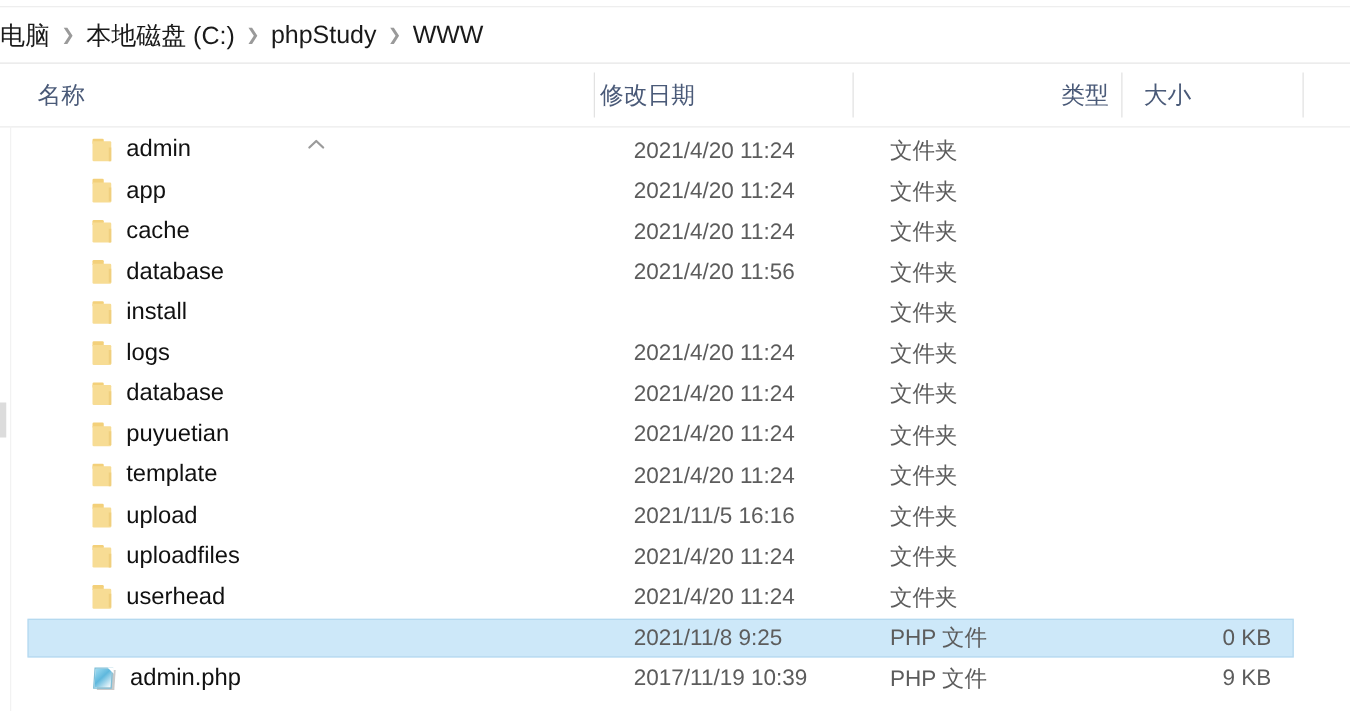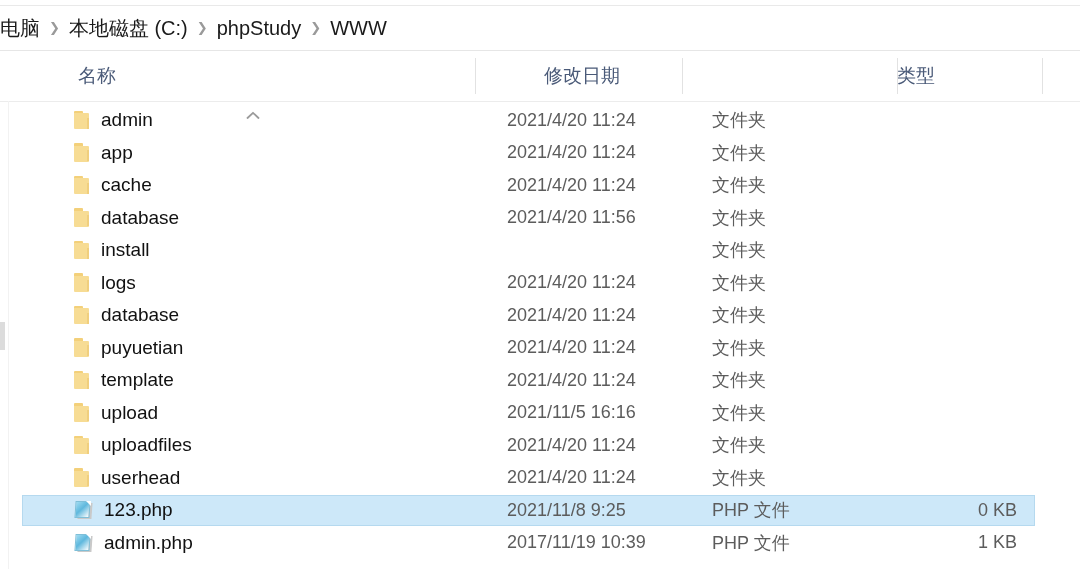--- a/index.html
+++ b/index.html
@@ -62,21 +62,20 @@
     left: 0; top: 51px;
     width: 1080px; height: 50px;
   }
   .col-header .hcell {
     position: absolute;
     top: 0;
     height: 50px;
     display: flex;
     align-items: center;
     box-sizing: border-box;
-    margin-left: 48px;
   }
   .hlabel {
     font-size: 19px;
     color: #4a5a78;
     white-space: nowrap;
   }
   .hdiv {
     position: absolute;
     top: 58px;
     width: 1px;
@@ -241,26 +240,29 @@
 
 <div class="col-header">
   <div class="hcell" style="left:30px;width:420px;">
     <span class="hlabel">名称</span>
   </div>
   <div class="sort-chevron">
     <svg width="14" height="9" viewBox="0 0 14 9">
       <path d="M1.5 7 L7 1.8 L12.5 7" fill="none" stroke="#9b9b9b" stroke-width="1.8" stroke-linecap="round" stroke-linejoin="round"></path>
     </svg>
   </div>
-  <div class="hcell" style="left:496px;width:160px;text-align:right;">
+  <div class="hcell" style="left:480px;width:160px;text-align:right;">
     <span class="hlabel">修改日期</span>
   </div>
   <div class="hcell" style="left:697px;width:190px;justify-content:flex-end;">
     <span class="hlabel">类型</span>
   </div>
+  <div class="hcell" style="left:915px;width:120px;">
+    <span class="hlabel">大小</span>
+  </div>
 </div>
 
 <div class="hdiv" style="left:475px;"></div>
 <div class="hdiv" style="left:682px;"></div>
 <div class="hdiv" style="left:897px;"></div>
 <div class="hdiv" style="left:1042px;"></div>
 
 <div class="header-bottom-rule"></div>
 
 <div class="left-edge-line"></div>
@@ -487,50 +489,42 @@
       </div>
       <div class="cell c-type">
         <span class="meta-text">文件夹</span>
       </div>
       <div class="cell c-size">
         <span class="meta-text"></span>
       </div>
     </div>
     <div class="row selected">
       <div class="row-hl"></div>
+      <div class="cell c-date">
+        <span class="meta-text">2021/11/8 9:25</span>
+      </div>
+      <div class="cell c-type">
+        <span class="meta-text">PHP 文件</span>
+      </div>
+      <div class="cell c-size">
+        <span class="meta-text">0 KB</span>
+      </div>
+    </div>
+    <div class="row">
       <div class="cell c-name">
         <div class="icon-php">
           <div class="shadow"></div>
           <div class="sheet"></div>
           <div class="fold"></div>
         </div>
-        <span class="name-text">123.php</span>
-      </div>
-      <div class="cell c-date">
-        <span class="meta-text">2021/11/8 9:25</span>
+        <span class="name-text">admin.php</span>
+      </div>
+      <div class="cell c-date">
+        <span class="meta-text">2017/11/19 10:39</span>
       </div>
       <div class="cell c-type">
         <span class="meta-text">PHP 文件</span>
       </div>
       <div class="cell c-size">
-        <span class="meta-text">0 KB</span>
-      </div>
-    </div>
-    <div class="row">
-      <div class="cell c-name">
-        <div class="icon-php">
-          <div class="shadow"></div>
-          <div class="sheet"></div>
-          <div class="fold"></div>
-        </div>
-        <span class="name-text">admin.php</span>
-      </div>
-      <div class="cell c-date">
-        <span class="meta-text">2017/11/19 10:39</span>
-      </div>
-      <div class="cell c-type">
-        <span class="meta-text">PHP 文件</span>
-      </div>
-      <div class="cell c-size">
-        <span class="meta-text">1 KB</span>
+        <span class="meta-text">9 KB</span>
       </div>
     </div>
   </div>
 
 </body></html>

